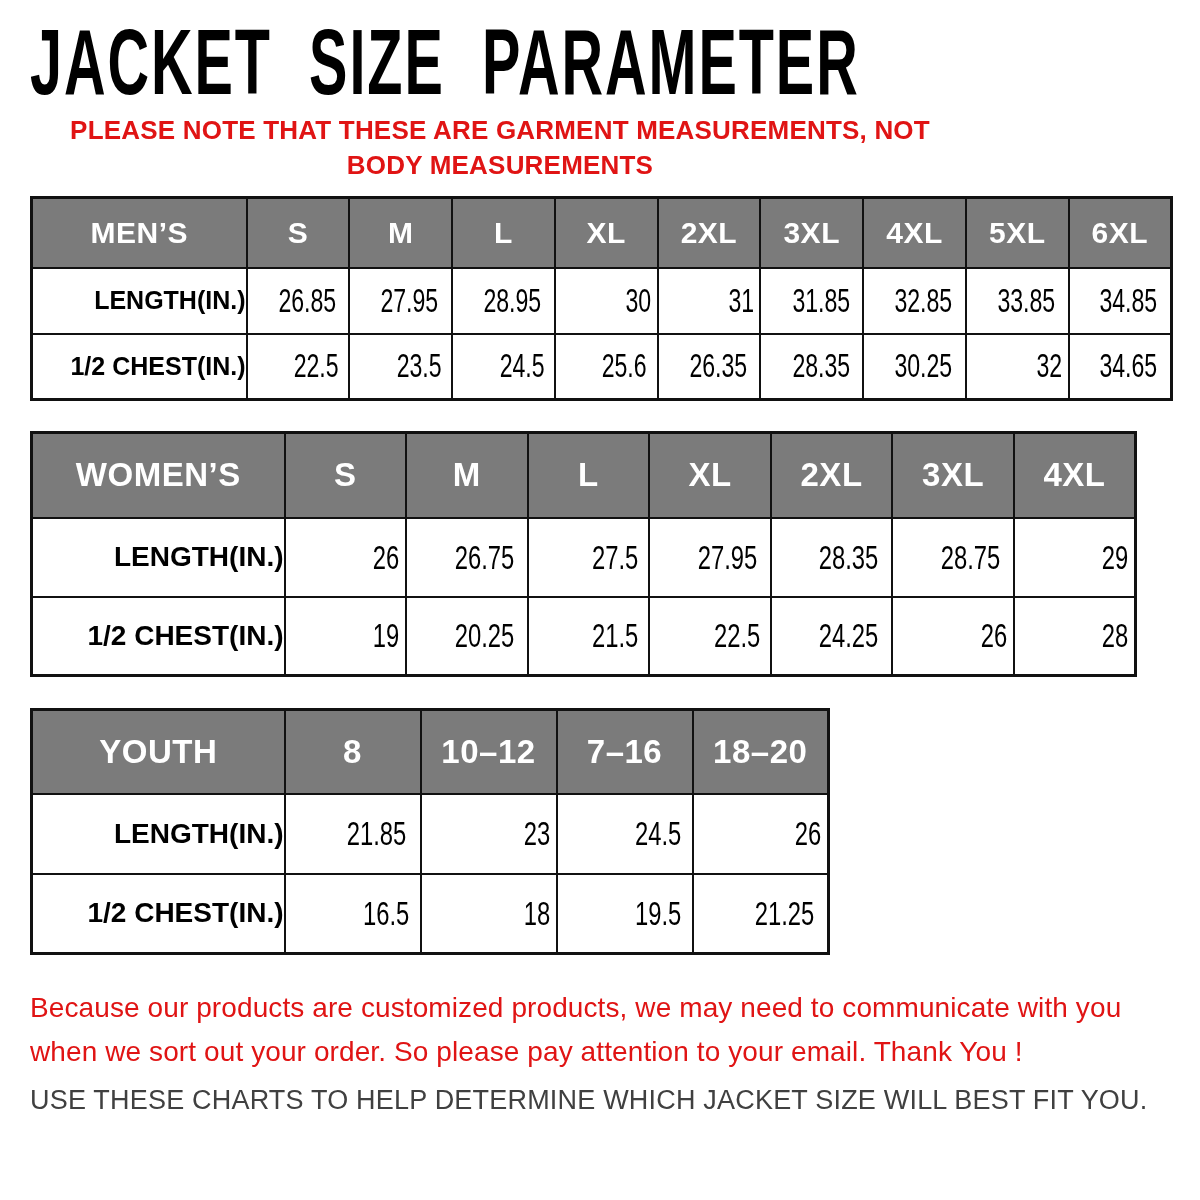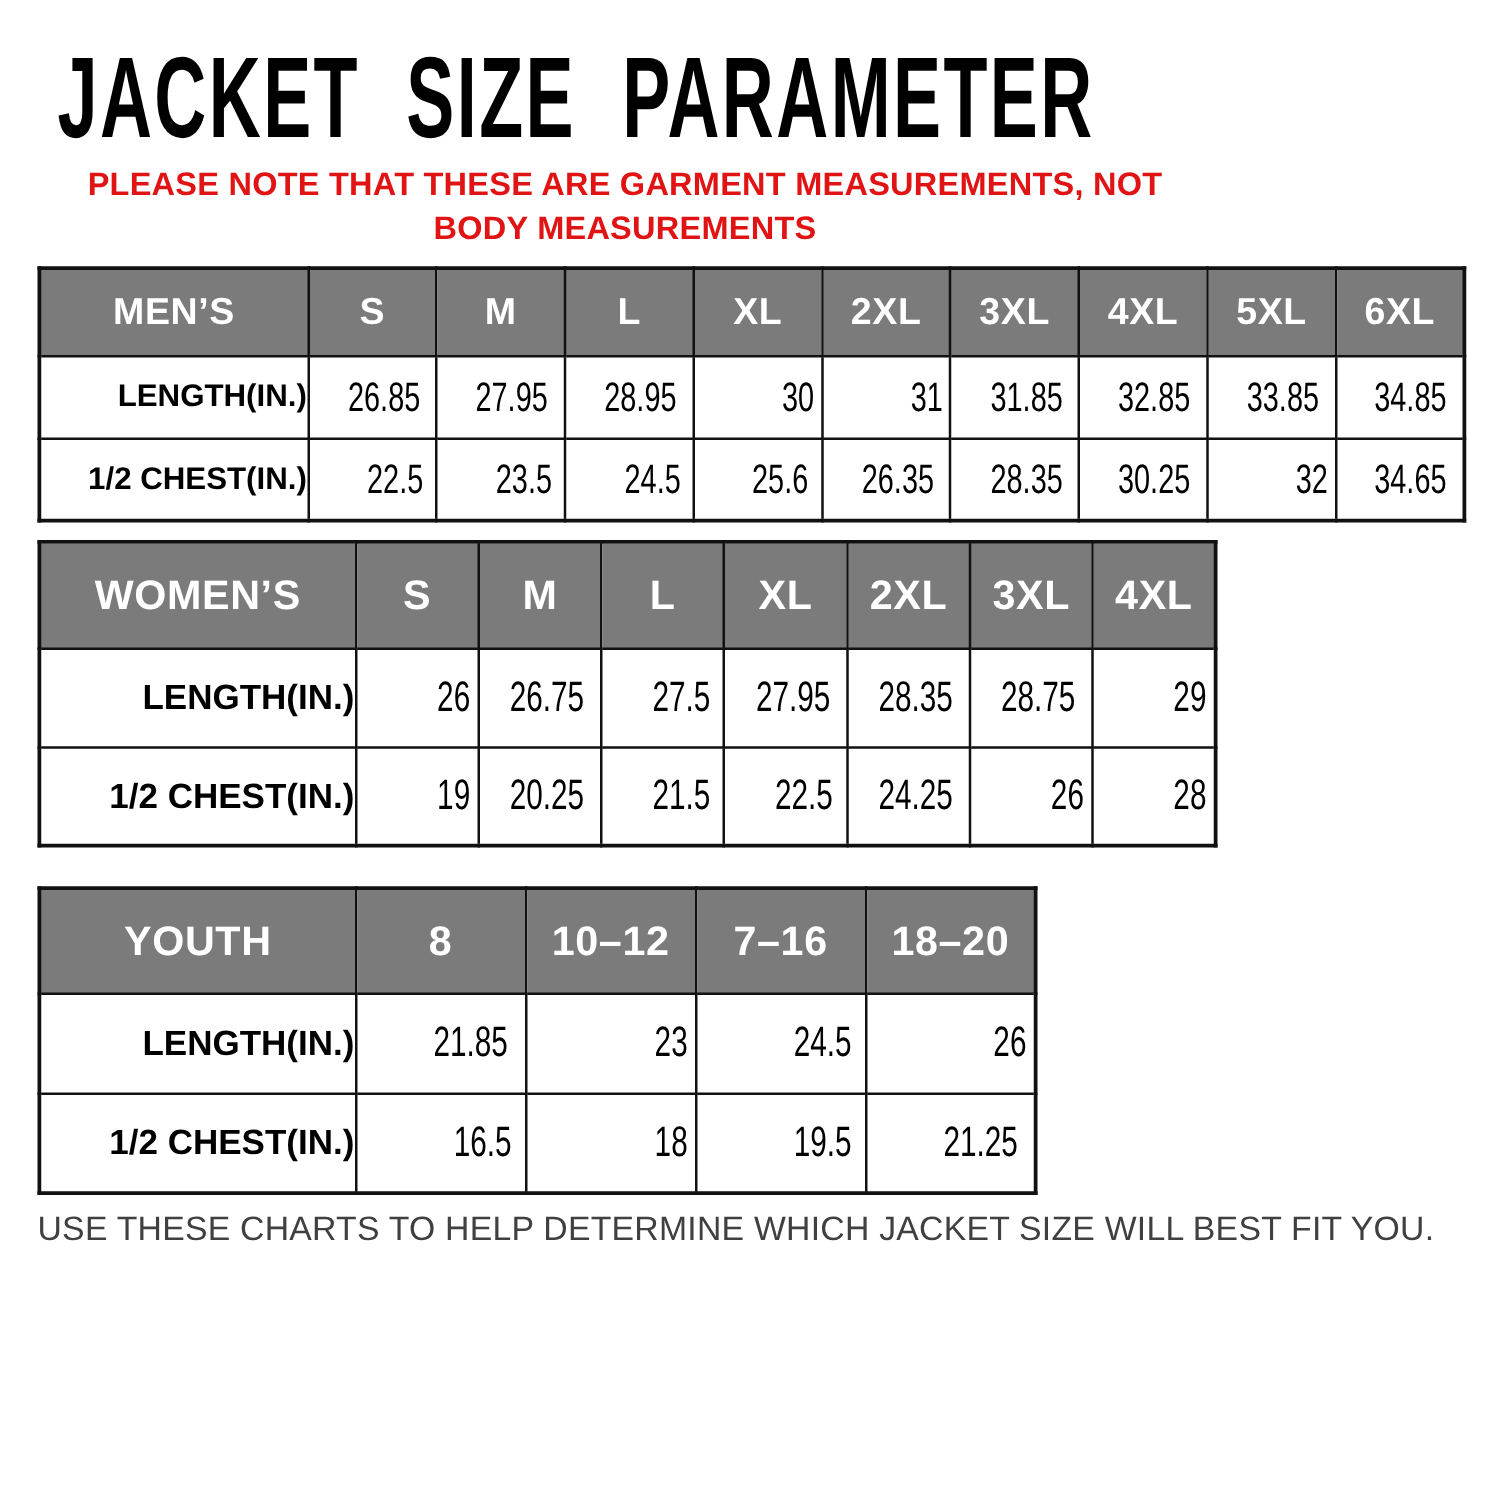--- a/index.html
+++ b/index.html
@@ -7,21 +7,21 @@
     margin: 0; padding: 0;
     width: 1200px; height: 1200px;
     background: #ffffff;
     font-family: "Liberation Sans", sans-serif;
     overflow: hidden;
   }
   .page { padding: 26px 0 0 30px; width: 1200px; }
 
   
   .title {
-    margin: 16px; padding: 0;
+    margin: 0; padding: 0;
     font-size: 90px; font-weight: bold; line-height: 0.80;
     color: #000;
     white-space: nowrap;
   }
   .title .squeeze {
     display: inline-block;
     transform: scaleX(0.64) scaleY(1.02);
     transform-origin: left top;
     letter-spacing: 3px;
     word-spacing: 30px;
@@ -66,21 +66,21 @@
   }
 
   
   .t-men { width: 1143px; margin-top: 14px; padding-left: 36px; }
   .t-men tr.hdr td { height: 70px; font-size: 30px; letter-spacing: 0.5px; }
   .t-men tr.data td { height: 66px; }
   .t-men .row-label { font-size: 25px; font-weight: bold; }
   .t-men .num { font-size: 33px; }
 
   
-  .t-wmn { width: 944px; margin-top: 14px; }
+  .t-wmn { width: 1107px; margin-top: 30px; }
   .t-wmn tr.hdr td { height: 85px; font-size: 33px; letter-spacing: 0.5px; }
   .t-wmn tr.data td { height: 79px; }
   .t-wmn .row-label { font-size: 28px; font-weight: bold; }
 
   
   .t-yth { width: 800px; margin-top: 31px; }
   .t-yth tr.hdr td { height: 84px; font-size: 33px; letter-spacing: 0.5px; }
   .t-yth tr.data td { height: 80px; }
   .t-yth .row-label { font-size: 28px; font-weight: bold; }
 
@@ -235,15 +235,16 @@
     <tr class="data">
       <td class="row-label">1/2 CHEST(IN.)</td>
       <td><span class="num">16.5</span></td>
       <td><span class="num">18</span></td>
       <td><span class="num">19.5</span></td>
       <td><span class="num">21.25</span></td>
     </tr>
   </tbody>
     </table>
 
+  <p class="footer-para">Because our products are customized products, we may need to communicate with you when we sort out your order. So please pay attention to your email. Thank You !</p>
   <p class="footer-final">USE THESE CHARTS TO HELP DETERMINE WHICH JACKET SIZE WILL BEST FIT YOU.</p>
 
 </div>
 
 </body></html>

